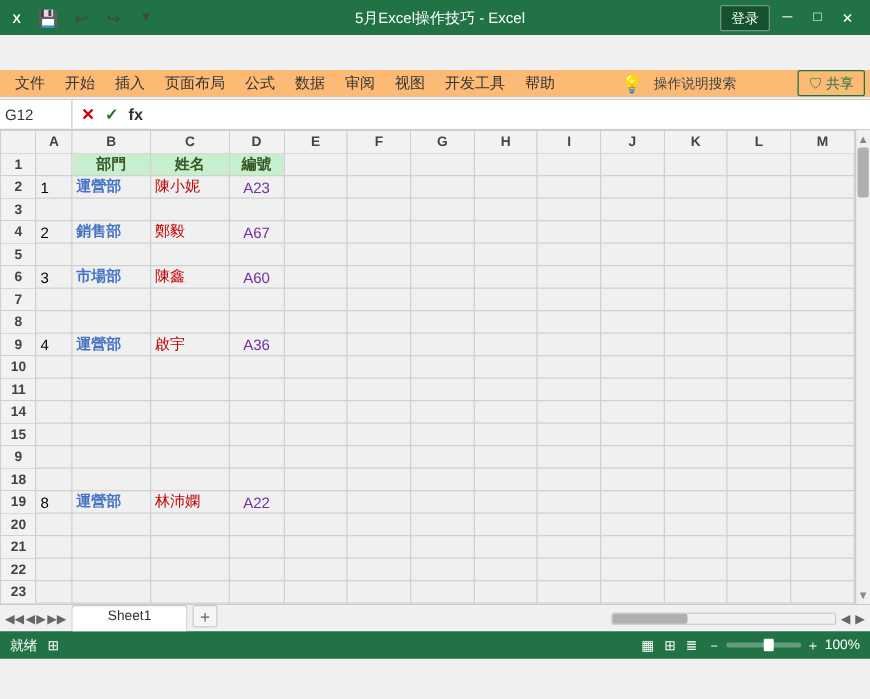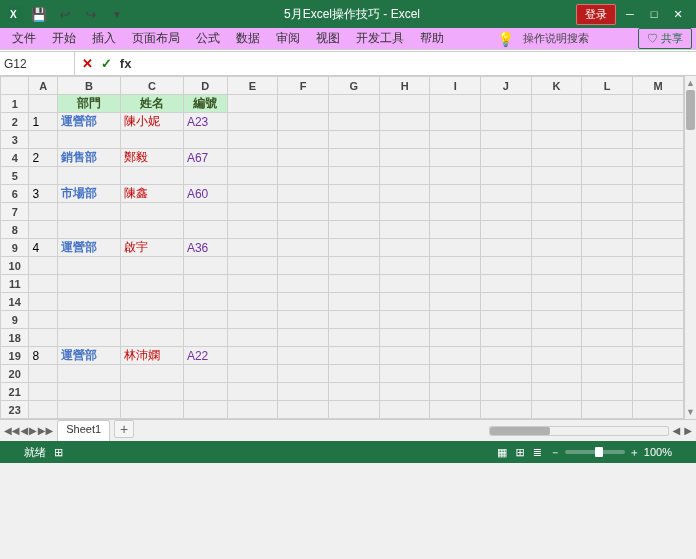--- a/index.html
+++ b/index.html
@@ -14,37 +14,38 @@
       justify-content: space-between;
       padding: 0 8px;
       color: white;
     }
     .title-bar-left { display: flex; align-items: center; gap: 4px; }
     .title-bar-center { font-size: 12px; color: white; }
     .title-bar-right { display: flex; align-items: center; gap: 4px; }
     .title-icon { width: 16px; height: 16px; display: flex; align-items: center; justify-content: center; }
     .title-btn { width: 20px; height: 20px; display: flex; align-items: center; justify-content: center; font-size: 11px; cursor: pointer; color: white; }
     .login-btn {
-      background: #b91c1c;
+      background: #14532d;
       border: 1px solid rgba(255,255,255,0.4);
       color: white;
       font-size: 11px;
       padding: 2px 8px;
       cursor: pointer;
       border-radius: 2px;
     }
 
     
     .menu-bar {
-      background: #f0abfc;
+      background: #fdba74;
       height: 22px;
       display: flex;
       align-items: center;
       border-bottom: 1px solid #ccc;
       padding: 0 4px;
+      margin-top: 28px;
     }
     .menu-item {
       padding: 2px 8px;
       font-size: 12px;
       cursor: pointer;
       color: #333;
       height: 22px;
       display: flex;
       align-items: center;
     }
@@ -58,21 +59,21 @@
 
     
     .formula-bar {
       background: white;
       height: 24px;
       display: flex;
       align-items: center;
       border-bottom: 1px solid #ccc;
     }
     .cell-ref {
-      width: 75px;
+      width: 58px;
       border-right: 1px solid #ccc;
       padding: 0 4px;
       font-size: 12px;
       color: #333;
       display: flex;
       align-items: center;
       height: 100%;
     }
     .formula-btns {
       display: flex;
@@ -141,46 +142,47 @@
     }
     .cell.dept-cell {
       color: #4472c4;
       font-weight: bold;
     }
     .cell.name-cell {
       color: #c00000;
     }
     .cell.code-cell {
       color: #7030a0;
+      text-align: center;
     }
     .sheet-tab {
       background: white;
       border: 1px solid #ccc;
       border-bottom: none;
-      padding: 2px 8px;
+      padding: 2px 28px;
       font-size: 11px;
       cursor: pointer;
       color: #333;
       border-top-left-radius: 3px;
       border-top-right-radius: 3px;
     }
     .tab-add {
       width: 20px; height: 18px;
       display: flex; align-items: center; justify-content: center;
       cursor: pointer; font-size: 14px; color: #666; margin-left: 4px;
       border: 1px solid #ccc; background: #f5f5f5; border-radius: 2px;
     }
 
     
     .status-bar {
       height: 22px;
       background: #217346;
       display: flex;
       align-items: center;
-      padding: 0 24px;
+      padding: 0 8px;
       justify-content: space-between;
       color: white;
       font-size: 11px;
     }
     .status-left { display: flex; align-items: center; gap: 8px; }
     .status-right { display: flex; align-items: center; gap: 8px; }
     .zoom-control { display: flex; align-items: center; gap: 4px; font-size: 11px; }
 
     
     .scroll-wrapper {
@@ -482,20 +484,36 @@
             <td class="cell"></td>
             <td class="cell"></td>
             <td class="cell"></td>
             <td class="cell"></td>
             <td class="cell"></td>
             <td class="cell"></td>
             <td class="cell"></td>
             <td class="cell"></td>
           </tr>
           <tr>
+            <th class="row-header col-header">15</th>
+            <td class="cell"></td>
+            <td class="cell"></td>
+            <td class="cell"></td>
+            <td class="cell"></td>
+            <td class="cell"></td>
+            <td class="cell"></td>
+            <td class="cell"></td>
+            <td class="cell"></td>
+            <td class="cell"></td>
+            <td class="cell"></td>
+            <td class="cell"></td>
+            <td class="cell"></td>
+            <td class="cell"></td>
+          </tr>
+          <tr>
             <th class="row-header col-header">9</th>
             <td class="cell"></td>
             <td class="cell"></td>
             <td class="cell"></td>
             <td class="cell"></td>
             <td class="cell"></td>
             <td class="cell"></td>
             <td class="cell"></td>
             <td class="cell"></td>
             <td class="cell"></td>
@@ -547,20 +565,36 @@
             <td class="cell"></td>
             <td class="cell"></td>
             <td class="cell"></td>
             <td class="cell"></td>
             <td class="cell"></td>
             <td class="cell"></td>
             <td class="cell"></td>
           </tr>
           <tr>
             <th class="row-header col-header">21</th>
+            <td class="cell"></td>
+            <td class="cell"></td>
+            <td class="cell"></td>
+            <td class="cell"></td>
+            <td class="cell"></td>
+            <td class="cell"></td>
+            <td class="cell"></td>
+            <td class="cell"></td>
+            <td class="cell"></td>
+            <td class="cell"></td>
+            <td class="cell"></td>
+            <td class="cell"></td>
+            <td class="cell"></td>
+          </tr>
+          <tr>
+            <th class="row-header col-header">22</th>
             <td class="cell"></td>
             <td class="cell"></td>
             <td class="cell"></td>
             <td class="cell"></td>
             <td class="cell"></td>
             <td class="cell"></td>
             <td class="cell"></td>
             <td class="cell"></td>
             <td class="cell"></td>
             <td class="cell"></td>

